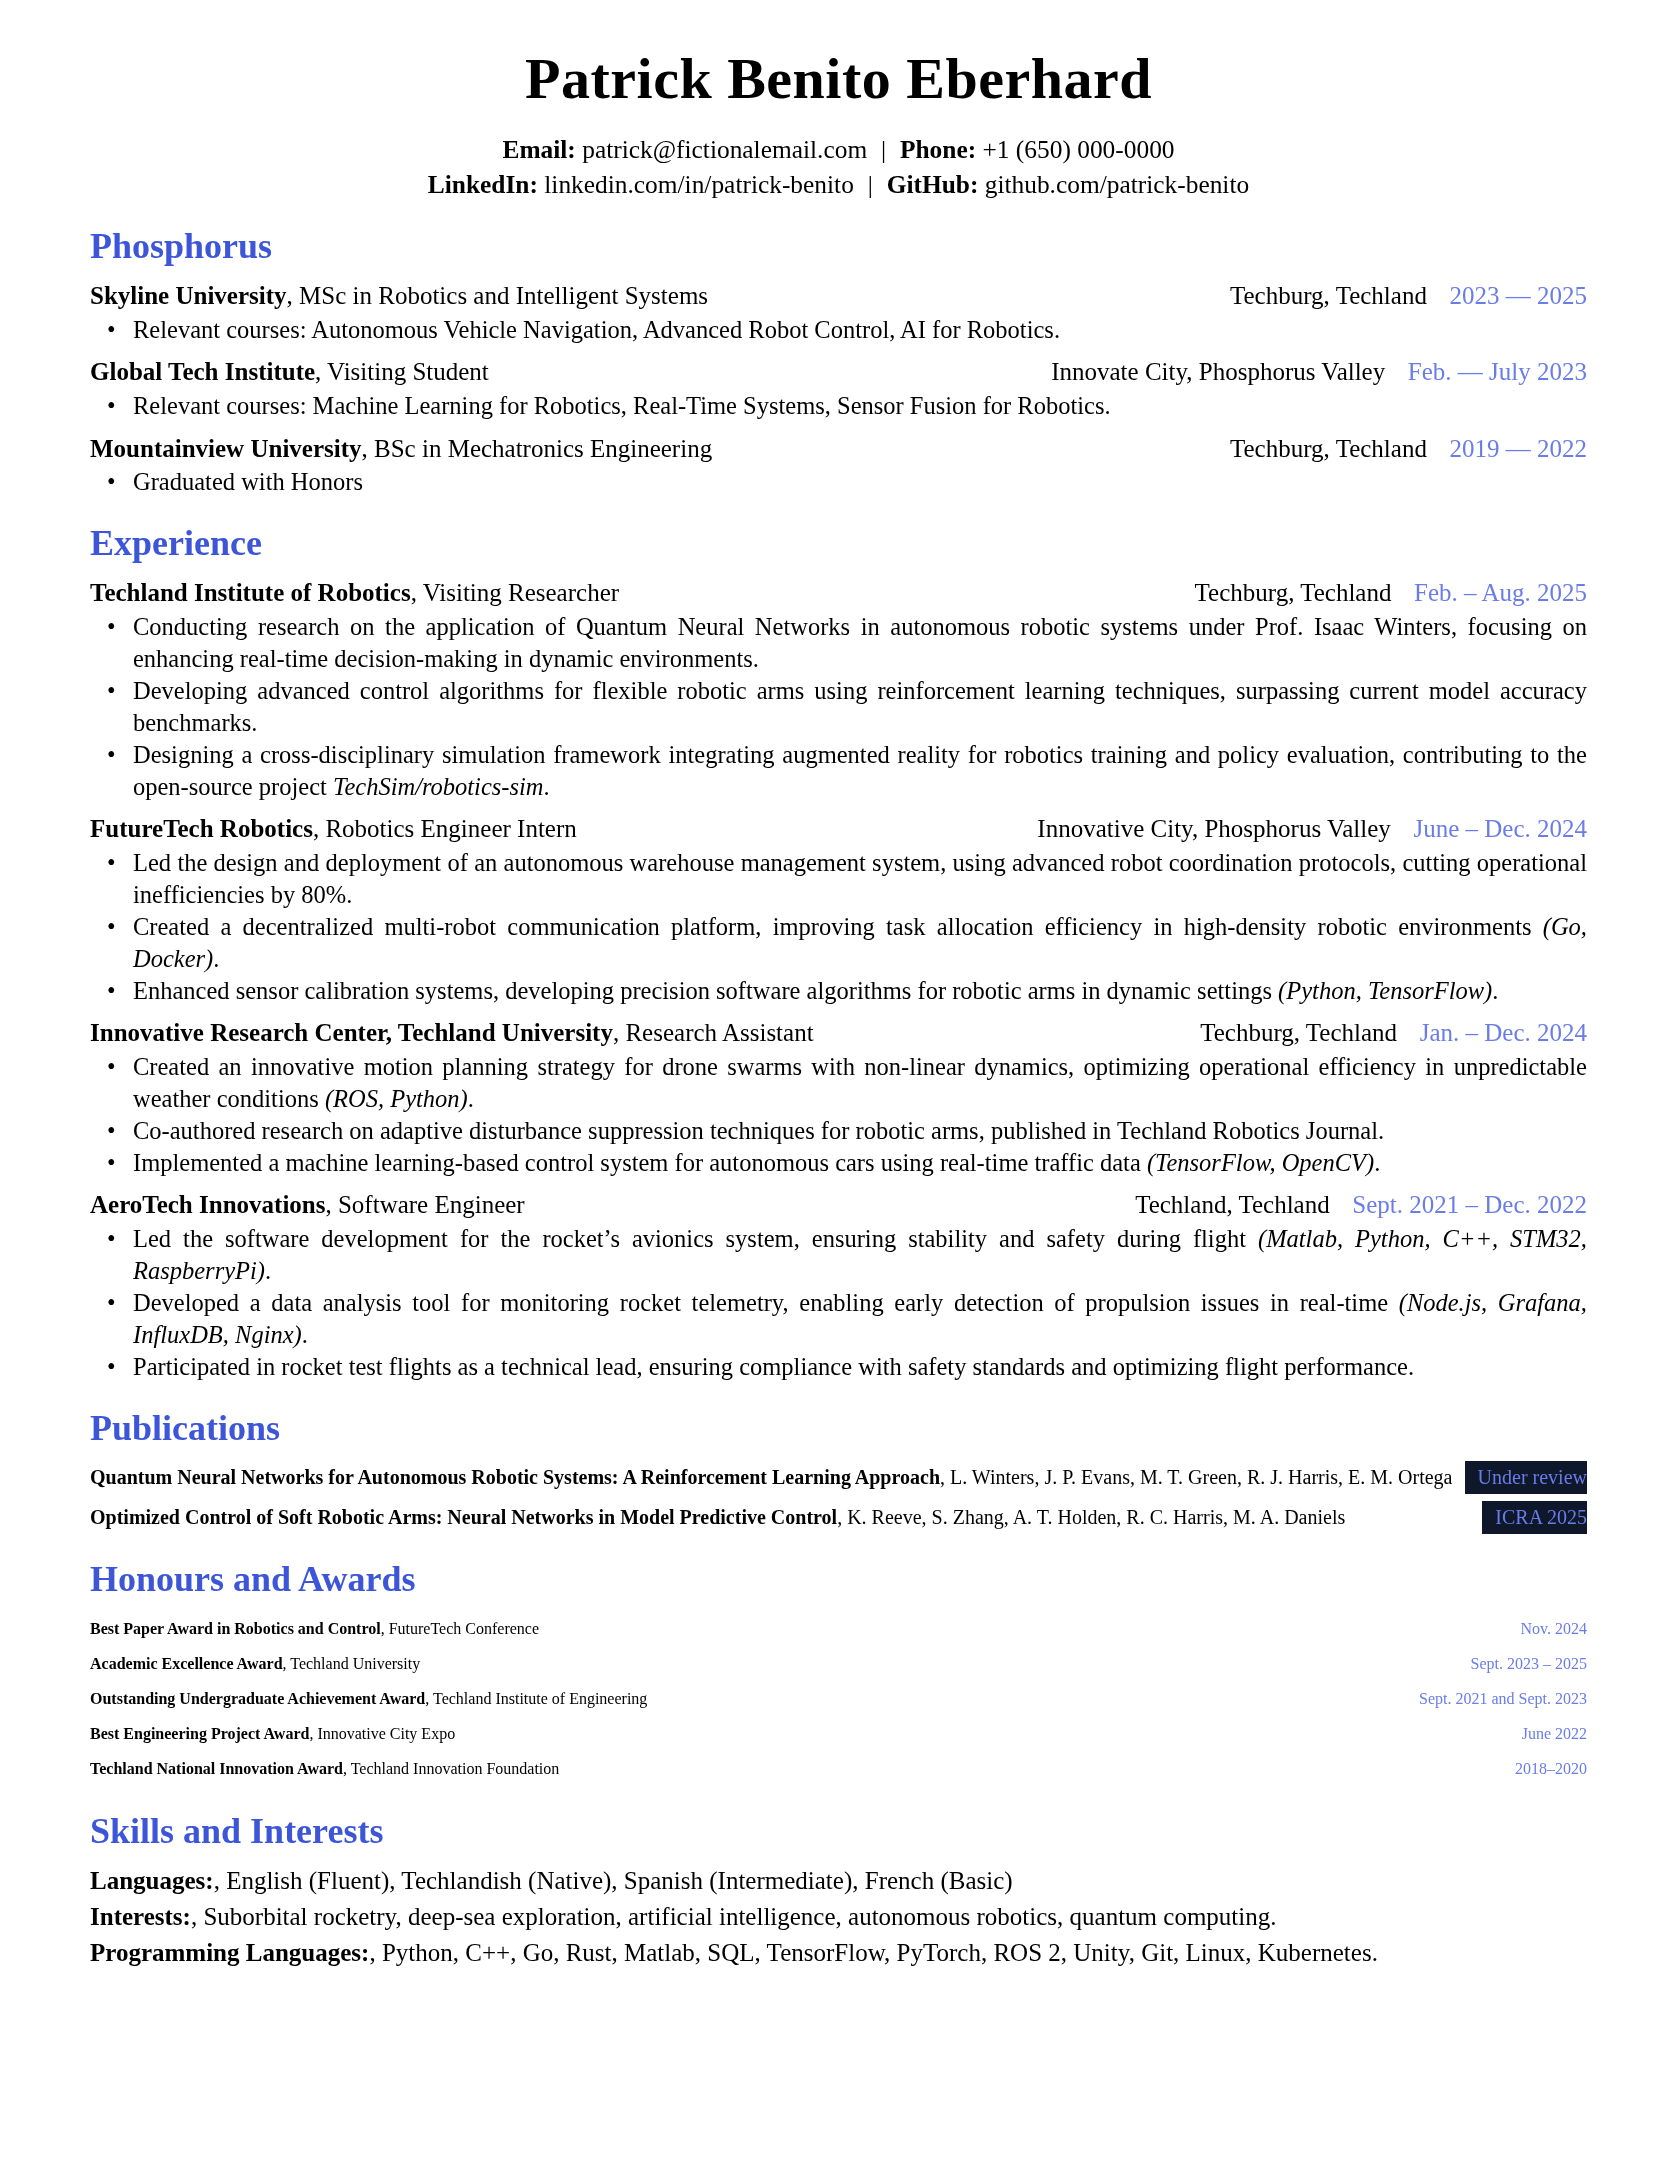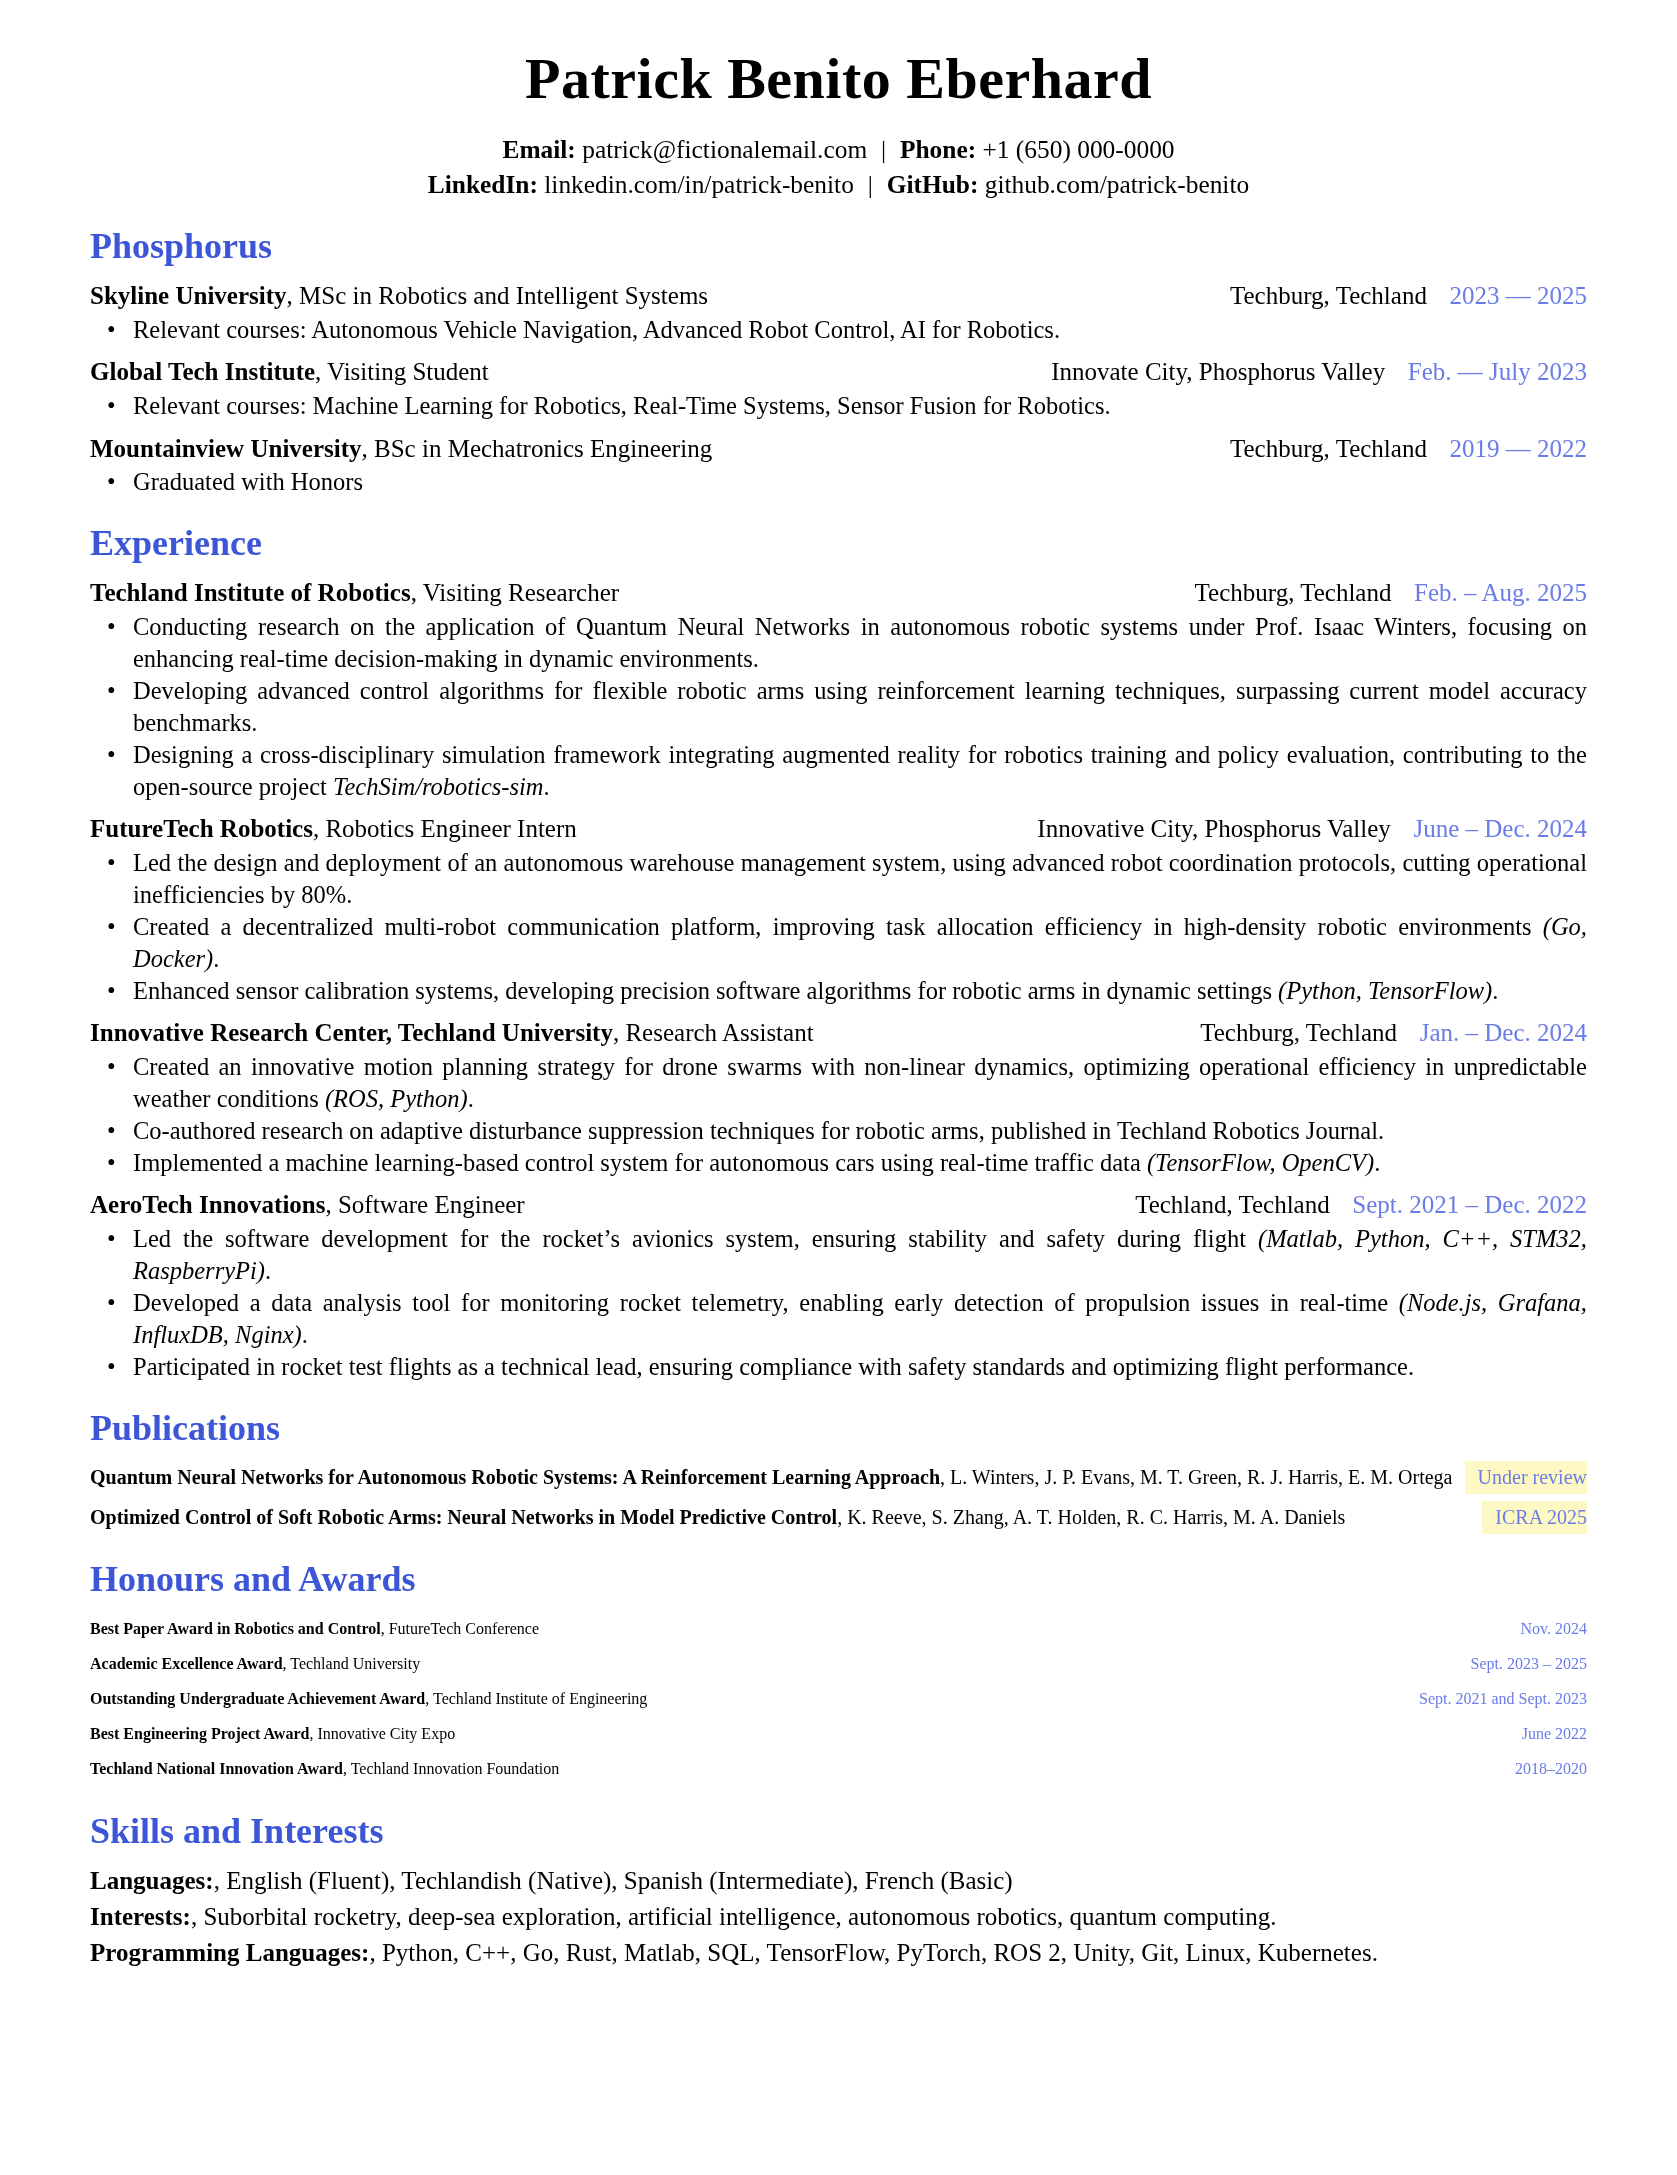--- a/index.html
+++ b/index.html
@@ -40,21 +40,21 @@
     font-size:24.5px; line-height:32px;
   }
   ul.bullets li::before {
     content:"\2022"; position:absolute; left:17px; top:0; font-size:24.5px;
   }
   em { font-style:italic; }
 
   
   .pub { position:relative; text-align:justify; font-size:20px; line-height:33px; margin-bottom:7.5px; }
   .pub-title { font-weight:bold; }
-  .pub-status { position:absolute; right:0; bottom:0; color:var(--date); background:#fef9c3; padding-left:13px; }
+  .pub-status { position:absolute; right:0; bottom:0; color:var(--date); background:#0f172a; padding-left:13px; }
 
   
   .award-row { display:flex; justify-content:space-between; font-size:16px; line-height:35px; }
   .award-name { font-weight:bold; }
   .award-date { color:var(--date); white-space:nowrap; margin-left:21px; }
 
   
   .skill-row { font-size:25px; line-height:36px; }
   .skill-label { font-weight:bold; }
 </style>

